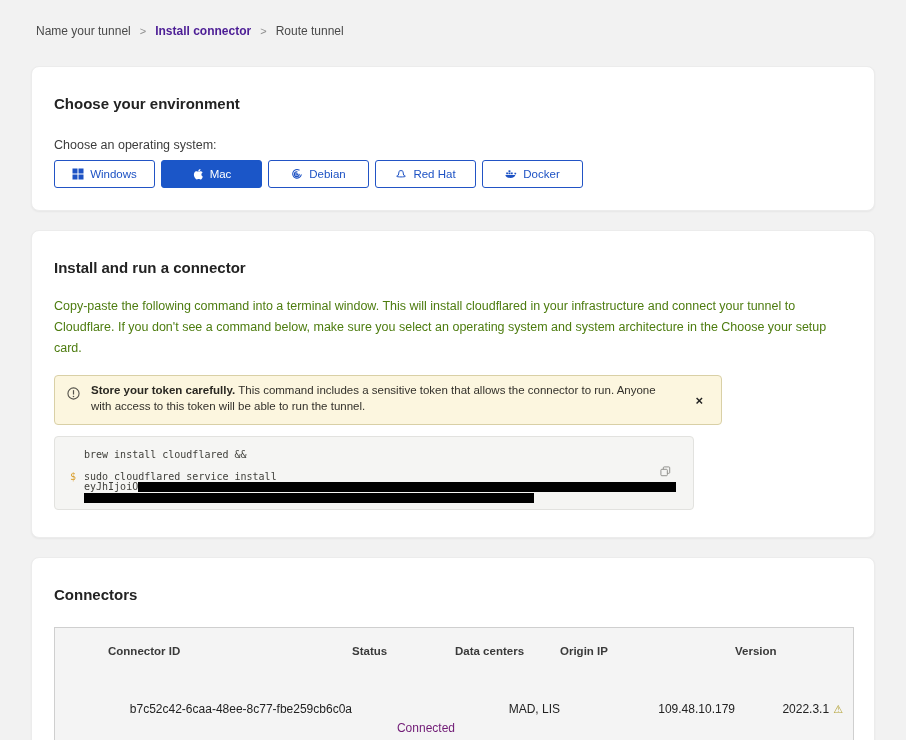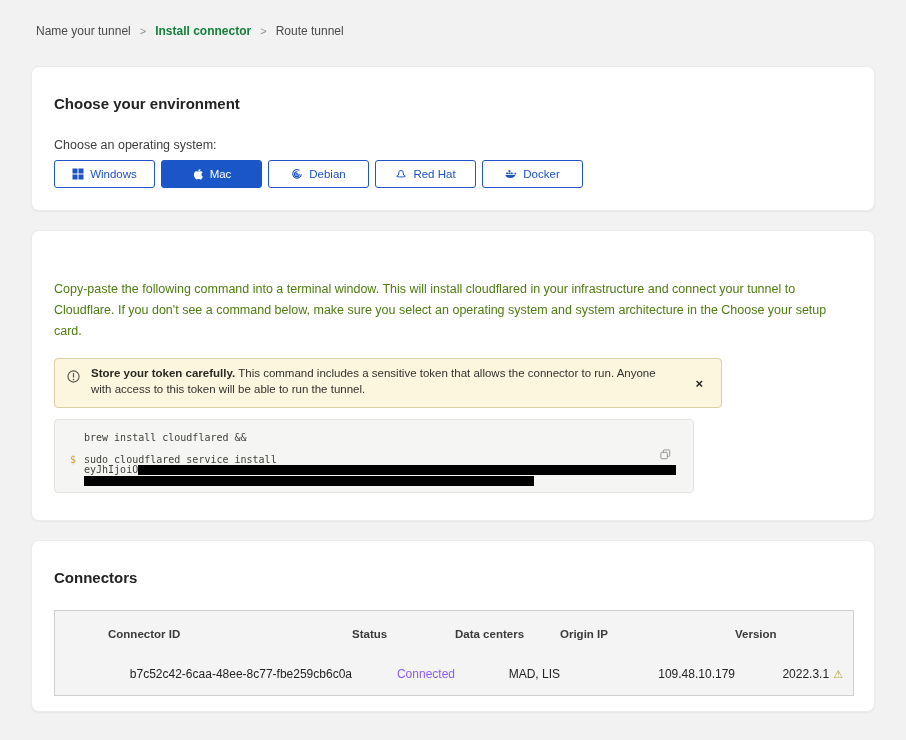--- a/index.html
+++ b/index.html
@@ -8,21 +8,21 @@
     width:906px; height:740px; overflow:hidden;
     background:#f2f2f2;
     font-family:"Liberation Sans", sans-serif;
     color:#252525;
   }
   .container { padding:0 31px; }
 
   
   .breadcrumb { padding:24px 5px 0; display:flex; align-items:center; gap:9px; font-size:12px; color:#4a4a4a; }
   .breadcrumb .crumb { cursor:pointer; }
-  .breadcrumb .crumb.active { font-weight:bold; color:#15803d; }
+  .breadcrumb .crumb.active { font-weight:bold; color:#4c1d95; }
   .breadcrumb .sep { color:#8f8f8f; font-size:11px; }
 
   
   .card {
     background:#ffffff; border:1px solid #ececec; border-radius:8px;
     box-shadow:0 1px 2px rgba(0,0,0,.05);
     padding:28px 22px 22px;
   }
   .card-1 { margin-top:28px; }
   .card-2 { margin-top:19px; padding-bottom:27px; }
@@ -76,21 +76,21 @@
   
   .conn-table {
     margin-top:24px; width:800px;
     background:#f4f4f4; border:1px solid #cfcfcf;
     padding:17px 10px 14px 53px;
     display:grid; grid-template-columns:244px 103px 105px 175px 1fr; row-gap:27px;
     align-items:center;
   }
   .th { font-size:11.5px; font-weight:bold; color:#3a3a3a; }
   .td { font-size:12px; color:#222222;text-align:right; }
-  .status-connected { color:#8b5cf6; }
+  .status-connected { color:#701a75;margin-top:37px; }
   .warn-tri { color:#b3a236; font-size:11px; margin-left:4px; }
 
   
   .next-btn {
     margin:39px 0 0 2px; height:29px; padding:0 17px;
     background:#1b56c8; color:#ffffff; border:none; border-radius:5px;
     font-size:12.5px; font-family:inherit; cursor:pointer;
   }
 </style>
 </head>
@@ -166,20 +166,21 @@
             </svg>
         </span>
         <span>Docker</span>
       </button>
 
     </div>
   </section>
 
   
   <section class="card card-2">
+    <h2>Install and run a connector</h2>
     <p class="desc">Copy-paste the following command into a terminal window. This will install cloudflared in your infrastructure and connect your tunnel to Cloudflare. If you don't see a command below, make sure you select an operating system and system architecture in the Choose your setup card.</p>
 
     <div class="banner">
       <span class="banner-icon">
         <svg viewBox="0 0 14 14" width="13" height="13">
             <circle cx="7" cy="7" r="6" fill="none" stroke="#54524a" stroke-width="1.2"></circle>
             <line x1="7" y1="3.4" x2="7" y2="8.1" stroke="#54524a" stroke-width="1.3"></line>
             <circle cx="7" cy="10.2" r="0.85" fill="#54524a"></circle>
           </svg>
       </span>

